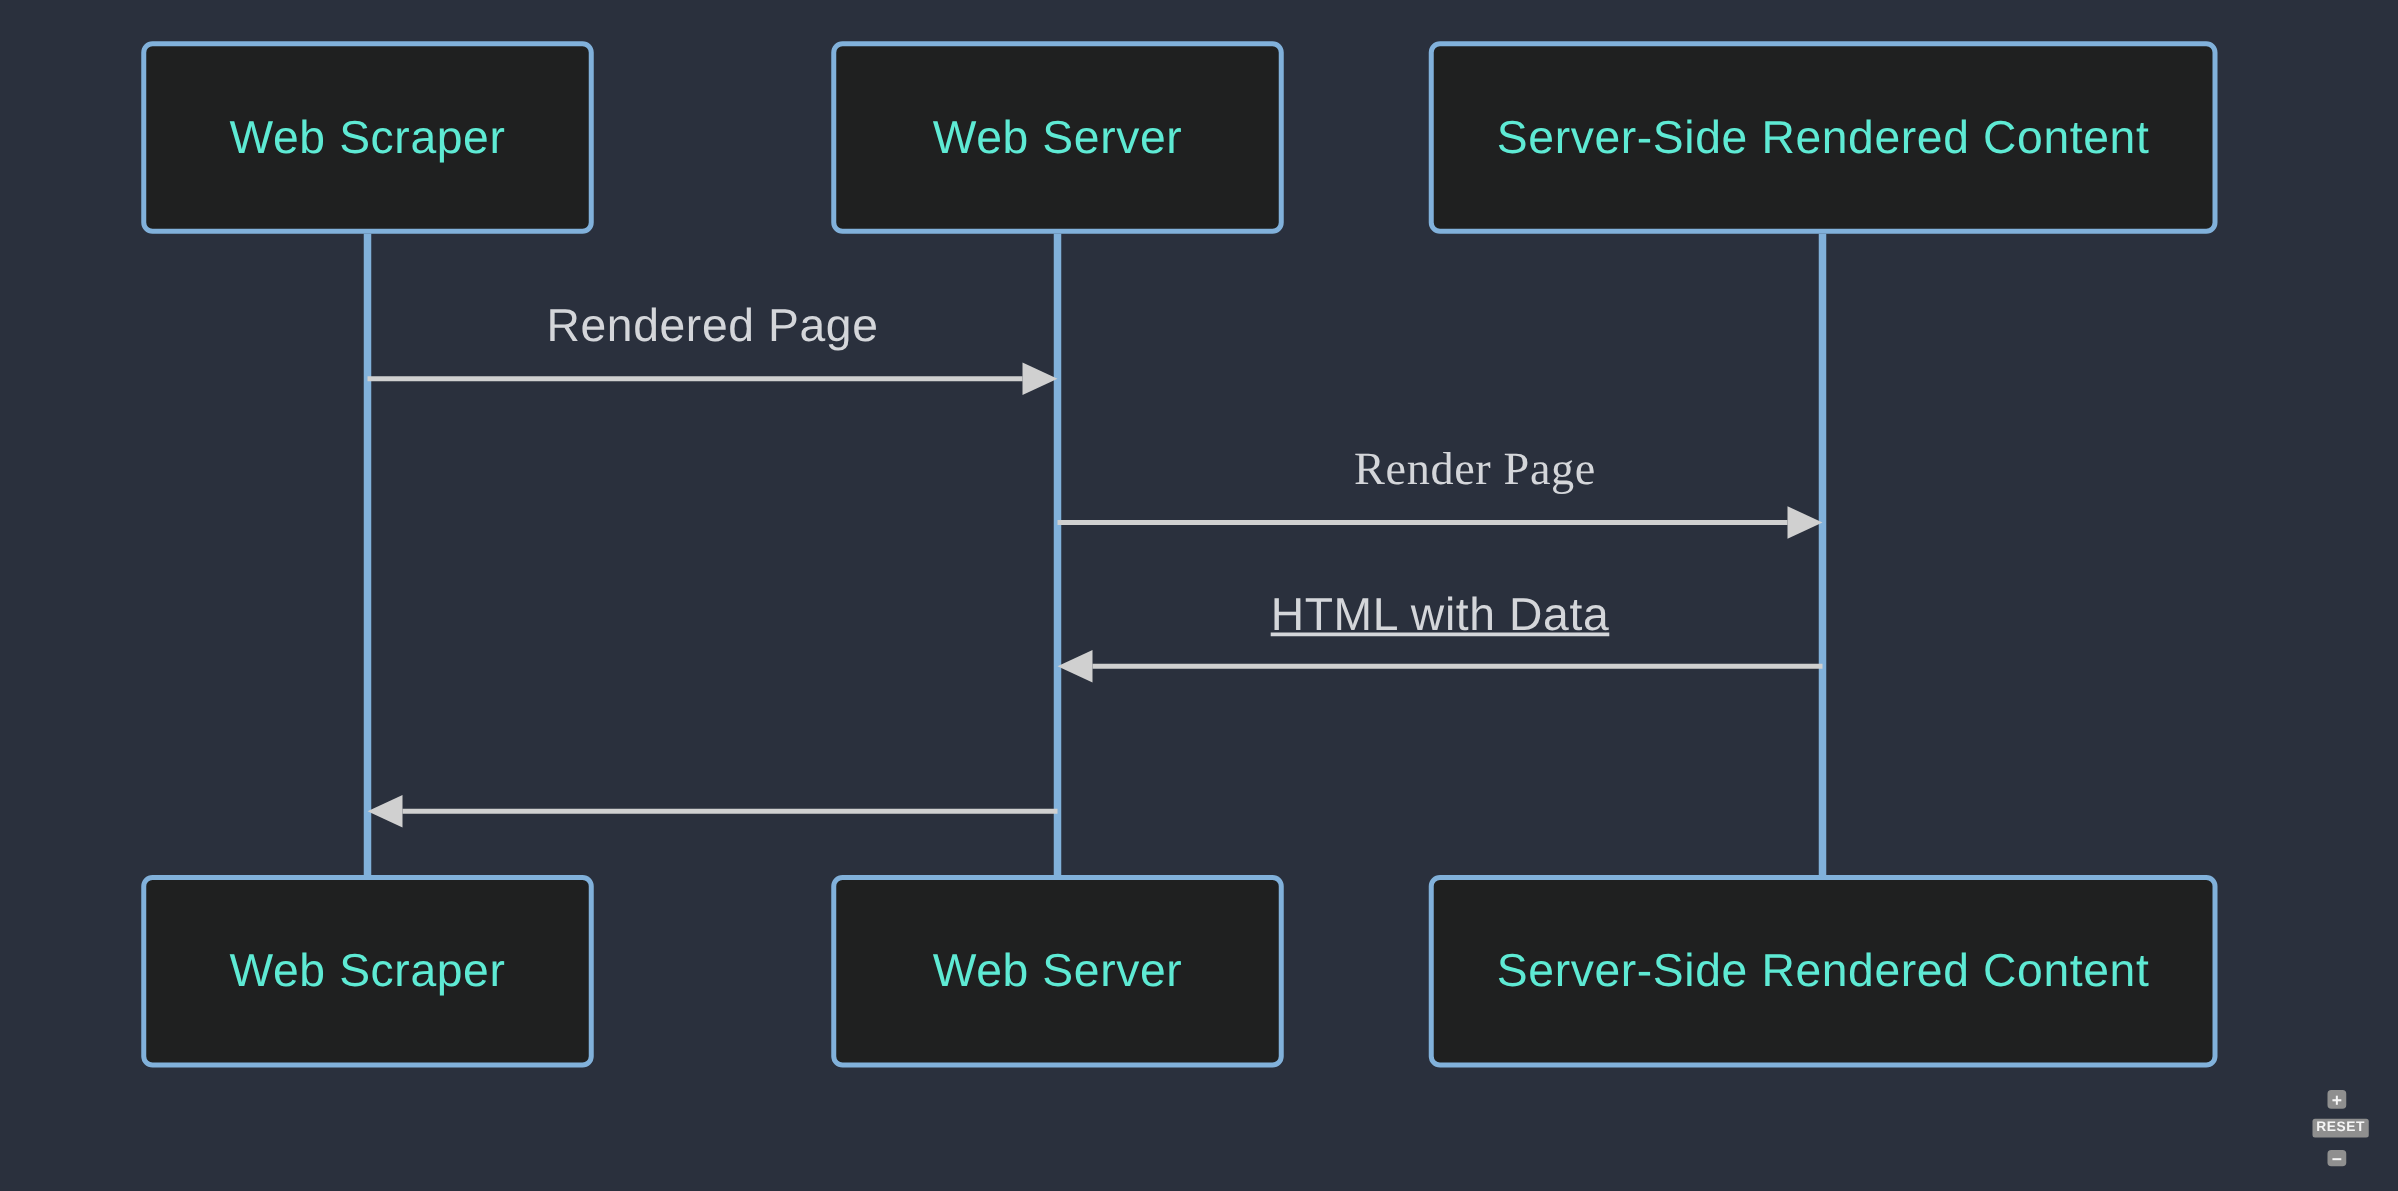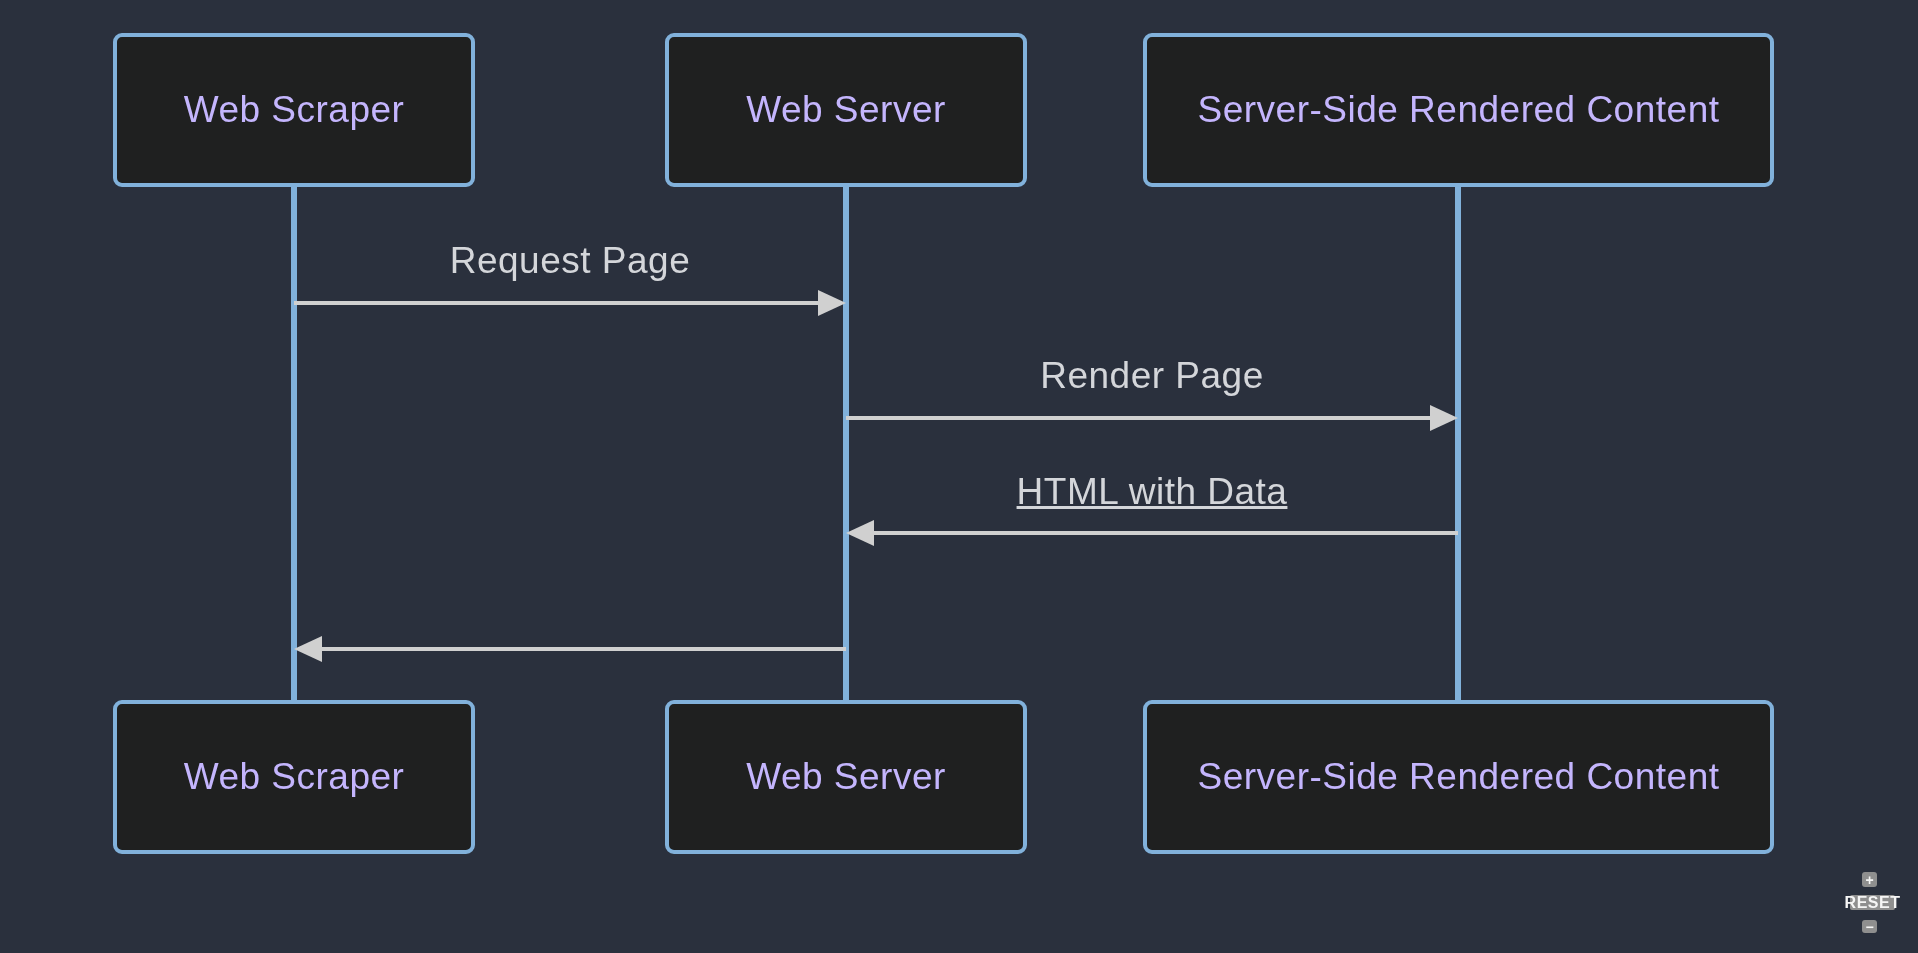--- a/index.html
+++ b/index.html
@@ -21,21 +21,21 @@
     box-sizing: border-box;
     height: 154px;
     background: #1f2020;
     border: 4px solid #81b1db;
     border-radius: 9px;
     display: flex;
     align-items: center;
     justify-content: center;
   }
   .actor-label {
-    color: #c4b5fd;
+    color: #5eead4;
     font-size: 37px;
     letter-spacing: 0.5px;
     white-space: nowrap;
   }
   .lifeline {
     position: absolute;
     width: 6px;
     top: 187px;
     height: 513px;
     background: #81b1db;
@@ -73,21 +73,21 @@
     display: flex;
     align-items: center;
     justify-content: center;
     font-family: "Liberation Sans", sans-serif;
     font-weight: bold;
     cursor: pointer;
     padding: 0;
     line-height: 1;
   }
   #zoom-in-btn  { left: 1862px; top: 872px; width: 15px; height: 15px; font-size: 14px; }
-  #reset-btn    { left: 1850px; top: 895px; width: 45px; height: 15px; font-size: 16px; border-radius: 2px; letter-spacing: 0.5px; }
+  #reset-btn    { left: 1850px; top: 895px; width: 45px; height: 15px; font-size: 11px; border-radius: 2px; letter-spacing: 0.5px; }
   #zoom-out-btn { left: 1862px; top: 920px; width: 15px; height: 13px; font-size: 14px; }
 </style>
 </head>
 <body>
 
 <div id="stage">
 
   <div class="actor-box" style="left:113px; top:33px; width:362px;">
     <span class="actor-label">Web Scraper</span>
   </div>
@@ -95,25 +95,25 @@
     <span class="actor-label">Web Server</span>
   </div>
   <div class="actor-box" style="left:1143px; top:33px; width:631px;">
     <span class="actor-label">Server-Side Rendered Content</span>
   </div>
 
   <div class="lifeline" style="left:291px;"></div>
   <div class="lifeline" style="left:843px;"></div>
   <div class="lifeline" style="left:1455px;"></div>
 
-  <div class="msg-label" style="left:570px; top:261px;">Request Page</div>
+  <div class="msg-label" style="left:570px; top:261px;">Rendered Page</div>
   <div class="msg-line" style="left:294px; top:301px; width:524px;"></div>
   <div class="arrowhead right" style="left:818px; top:290px;"></div>
 
-  <div class="msg-label" style="left:1152px; top:376px;">Render Page</div>
+  <div class="msg-label" style="left:1180px; top:376px;font-family:Liberation Serif, serif;">Render Page</div>
   <div class="msg-line" style="left:846px; top:416px; width:584px;"></div>
   <div class="arrowhead right" style="left:1430px; top:405px;"></div>
 
   <div class="msg-label" style="left:1152px; top:492px;text-decoration:underline;">HTML with Data</div>
   <div class="msg-line" style="left:874px; top:531px; width:584px;"></div>
   <div class="arrowhead left" style="left:846px; top:520px;"></div>
 
   <div class="msg-line" style="left:322px; top:647px; width:524px;"></div>
   <div class="arrowhead left" style="left:294px; top:636px;"></div>
 

